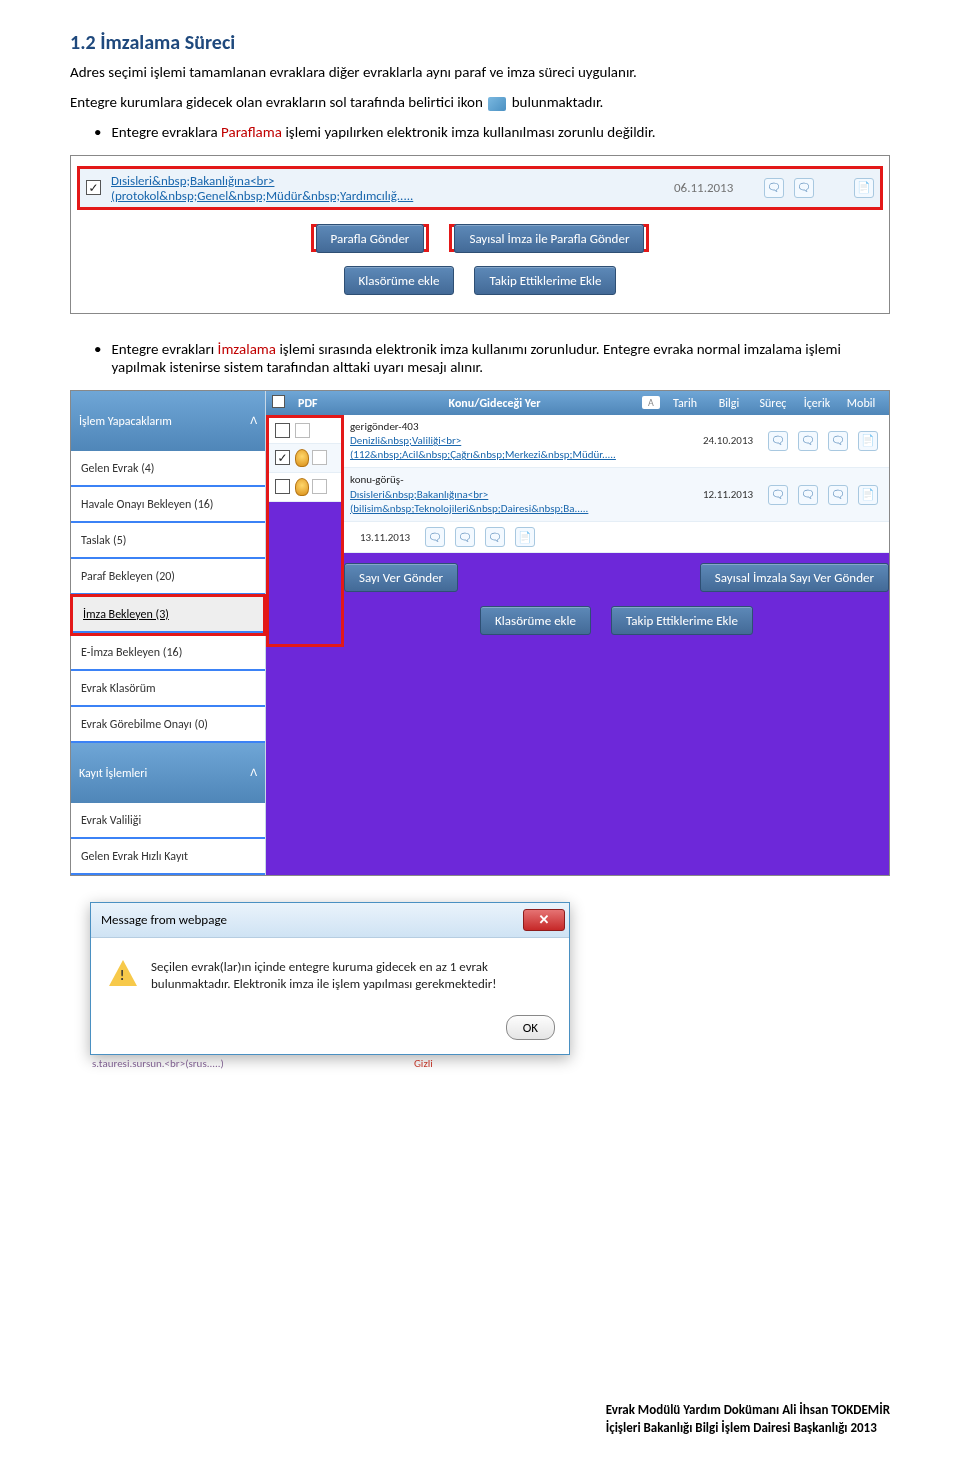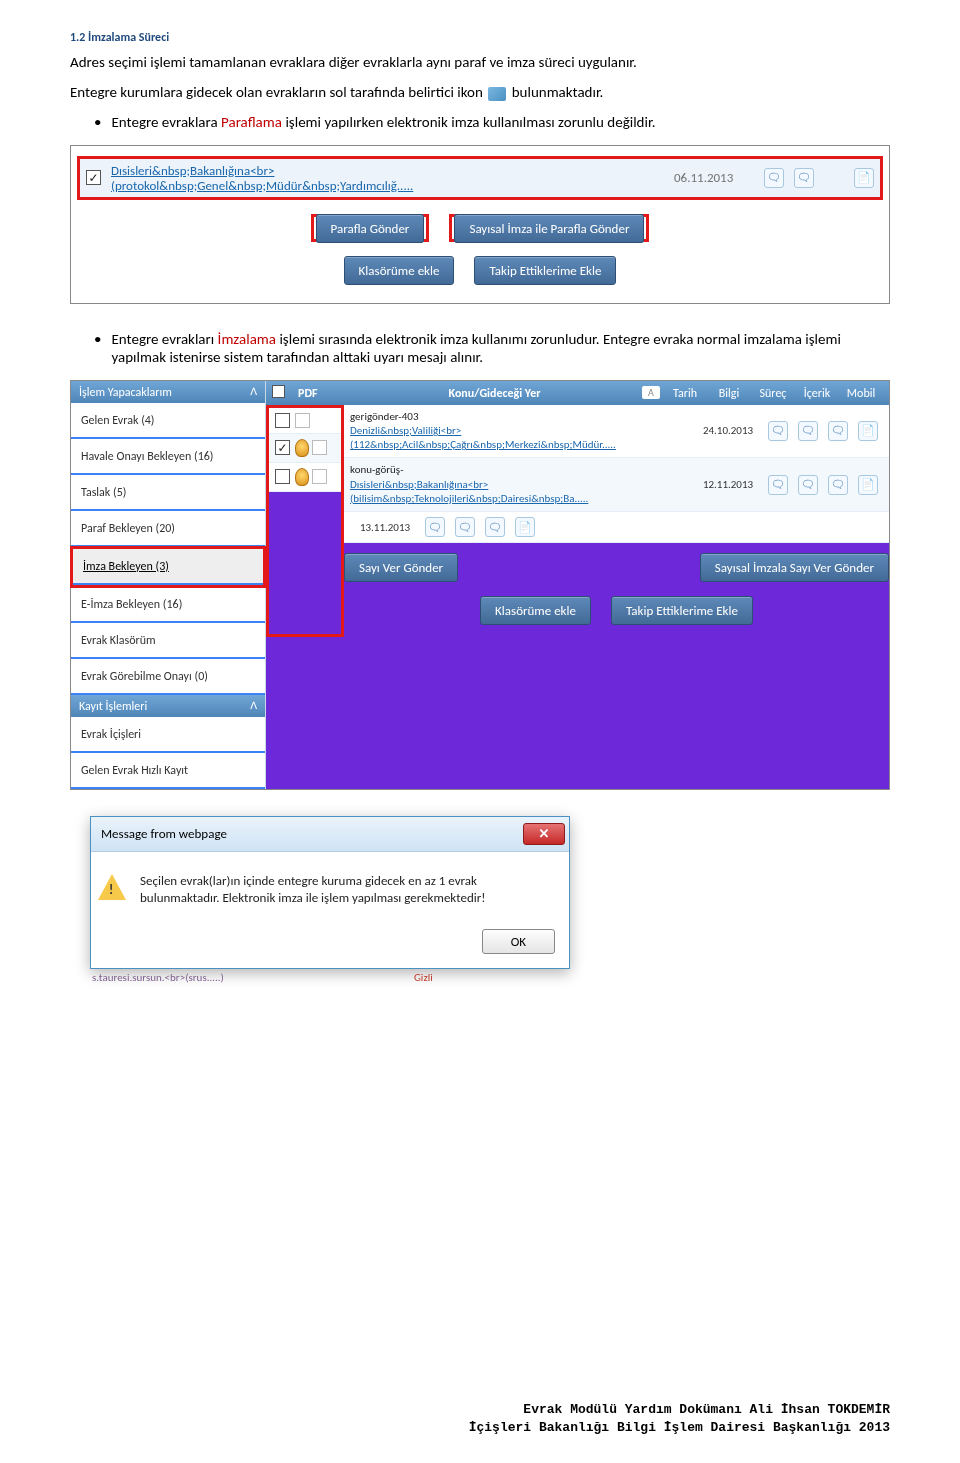--- a/index.html
+++ b/index.html
@@ -8,21 +8,21 @@
     height: 1463px;
     background: #fff;
     font-family: Calibri, Arial, sans-serif;
     font-size: 15px;
     color: #000;
     padding: 30px 70px 30px 70px;
     position: relative;
   }
   .heading {
     color: #1f497d;
-    font-size: 12px;
+    font-size: 20px;
     font-weight: bold;
     margin-bottom: 8px;
   }
   .para { margin-bottom: 10px; line-height: 1.35; }
   .inline-icon {
     display: inline-block;
     width: 18px; height: 14px;
     vertical-align: middle;
     background: linear-gradient(135deg,#7ab8e0,#4a90c2);
     border-radius: 2px;
@@ -71,21 +71,21 @@
   }
   .hl-red-btn { border:3px solid #e31818; padding:2px; display:inline-block; }
 
   
   .s2 { display:flex; font-size:12px; }
   .s2-left {
     width:195px; background:#fff; border-right:1px solid #c8d8e6;
   }
   .s2-panel-h {
     background:linear-gradient(#6fa6d6,#4f86b8);
-    color:#fff; padding:4px 8px; font-size:12px;
+    color:#fff; padding:23px 8px; font-size:12px;
     display:flex; justify-content:space-between; align-items:center;
   }
   .s2-item {
     padding:10px 10px; color:#333; border-bottom:2px solid #3b82f6;
   }
   .s2-item.sel {
     background:#eee; color:#000;
   }
   .s2-item.sel .u { text-decoration:underline; }
   .hl-red-side { border:3px solid #e31818; margin:-1px; }
@@ -132,45 +132,45 @@
     padding:6px 4px 6px 10px;
     border-bottom:1px solid #b6cde1;
   }
   .dlg-close {
     width:42px; height:22px;
     background:linear-gradient(#e57373,#c62828);
     border:1px solid #8e1b1b; border-radius:3px;
     color:#fff; display:flex; align-items:center; justify-content:center;
     font-weight:bold; font-size:13px;
   }
-  .dlg-body { display:flex; gap:14px; padding:20px 16px 14px 7px; align-items:flex-start; }
+  .dlg-body { display:flex; gap:14px; padding:20px 16px 14px 18px; align-items:flex-start; }
   .warn-icon {
     width:0; height:0; border-left:14px solid transparent;
     border-right:14px solid transparent; border-bottom:26px solid #f7c94a;
     position:relative; margin-top:2px;
   }
   .warn-icon::after {
     content:"!"; position:absolute; left:-3px; top:8px; color:#333; font-weight:bold;
   }
   .dlg-msg { flex:1; color:#222; line-height:1.35; }
   .dlg-footer { display:flex; justify-content:flex-end; padding:8px 14px 14px; }
   .ok-btn {
     background:linear-gradient(#fdfdfd,#e5e5e5);
-    border:1px solid #888; border-radius:3px;
-    padding:4px 28px; font-size:13px;
+    border:1px solid #888; border-radius:11px;
+    padding:4px 16px; font-size:13px;
   }
   .under-dlg {
     font-size:11px; color:#7e5f8f; margin-top:2px; margin-left:22px;
     display:flex; gap:190px;
   }
   .under-dlg .g { color:#c0392b; }
 
   .footer {
     position:absolute; bottom:26px; right:70px;
-    text-align:right; font-size:13px; font-weight:bold; line-height:1.4;font-family:Liberation Mono, monospace;
+    text-align:left; font-size:13px; font-weight:bold; line-height:1.4;
   }
 
   .chev { font-size:10px; }
 </style>
 </head>
 <body>
 
 <div class="heading">1.2   İmzalama Süreci</div>
 <p class="para">Adres seçimi işlemi tamamlanan evraklara diğer evraklarla aynı paraf ve imza süreci uygulanır.</p>
 <p class="para">
@@ -235,21 +235,21 @@
           <span class="u">İmza Bekleyen (3)</span>
         </div>
       </div>
       <div class="s2-item">E-İmza Bekleyen (16)</div>
       <div class="s2-item">Evrak Klasörüm</div>
       <div class="s2-item">Evrak Görebilme Onayı (0)</div>
       <div class="s2-panel-h">
         <span>Kayıt İşlemleri</span>
         <span class="chev">ᐱ</span>
       </div>
-      <div class="s2-item">Evrak İçişleri</div>
+      <div class="s2-item">Evrak Valiliği</div>
       <div class="s2-item">Gelen Evrak Hızlı Kayıt</div>
     </div>
 
     <div class="s2-right">
       <div class="s2-thead">
         <div class="th-cb"><span class="cb" style="width:13px;height:13px"></span></div>
         <div class="th-pdf">PDF</div>
         <div class="th-konu">Konu/Gideceği Yer</div>
         <div class="th-a">A</div>
         <div class="th-col">Tarih</div>

